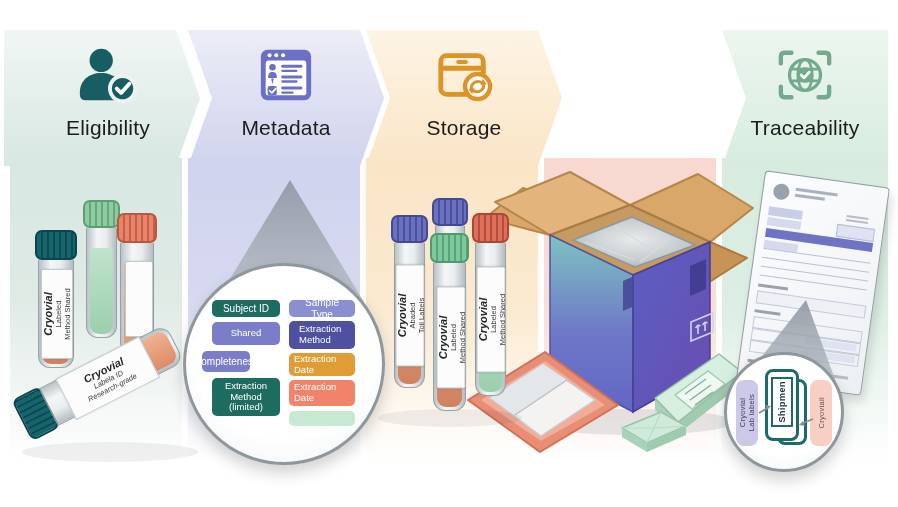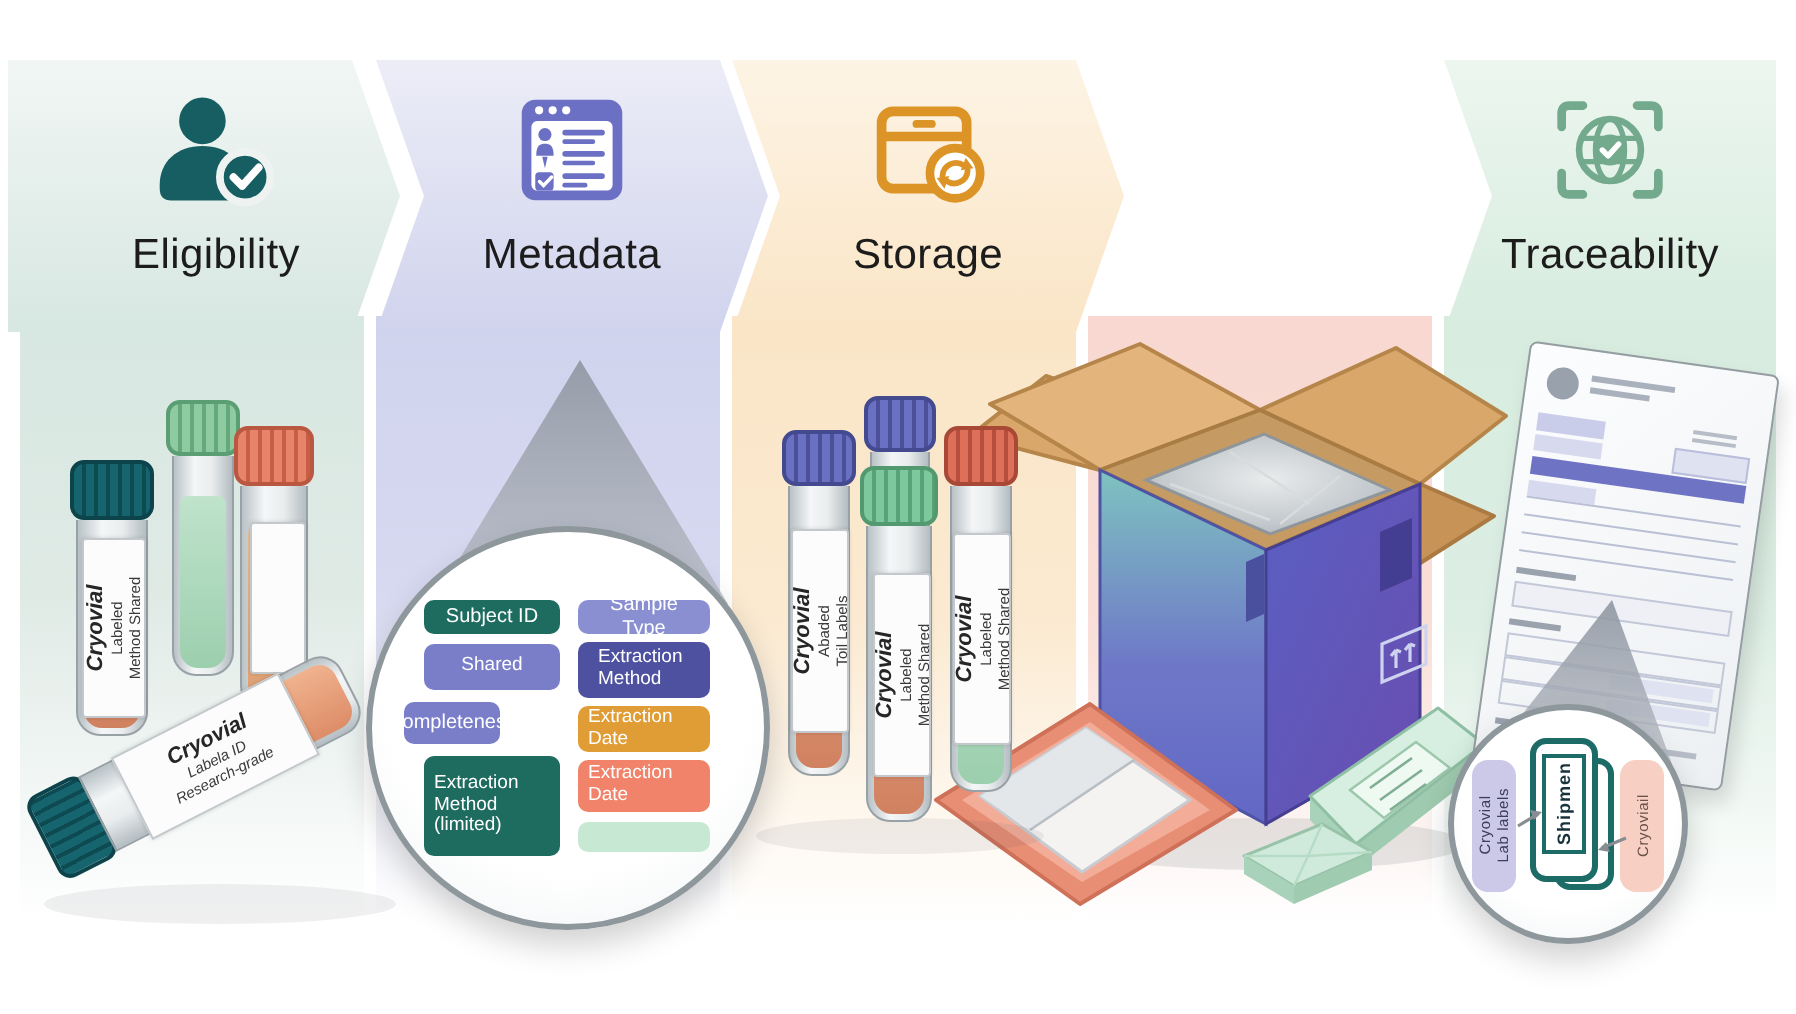--- a/index.html
+++ b/index.html
@@ -220,21 +220,21 @@
         <div class="vl2" style="font-style:italic;">Labela ID</div>
         <div class="vl2" style="font-style:italic;">Research-grade</div>
       </div>
     </div>
   </div>
 
   <div class="magcircle" style="left:183px;top:263px;width:196px;height:196px;">
     <div class="pill pteal center" style="left:26px;top:34px;width:68px;height:17px;font-size:10px;">Subject ID</div>
     <div class="pill ppurple center" style="left:26px;top:56px;width:68px;height:23px;font-size:9.5px;">Shared</div>
     <div class="pill ppurple center" style="left:16px;top:85px;width:48px;height:21px;font-size:10px;">Completeness</div>
-    <div class="pill pteal" style="left:26px;top:112px;width:68px;height:50px;font-size:9.5px;">Extraction Method (limited)</div>
+    <div class="pill pteal" style="left:26px;top:112px;width:68px;height:38px;font-size:9.5px;text-align:center;">Extraction Method (limited)</div>
     <div class="pill plpurple center" style="left:103px;top:34px;width:66px;height:17px;font-size:10px;">Sample Type</div>
     <div class="pill pdpurple" style="left:103px;top:55px;width:66px;height:28px;font-size:9.5px;">Extraction Method</div>
     <div class="pill porange" style="left:103px;top:87px;width:66px;height:23px;font-size:9.5px;">Extraction Date</div>
     <div class="pill psalmon" style="left:103px;top:114px;width:66px;height:26px;font-size:9.5px;">Extraction Date</div>
     <div class="pill pmint" style="left:103px;top:145px;width:66px;height:15px;font-size:9px;"></div>
   </div>
 
   <div class="vial" style="left:432px;top:198px;width:36px;z-index:3;">
     <div class="cap purple" style="height:28px;"></div>
     <div class="vbody" style="height:100px;">

